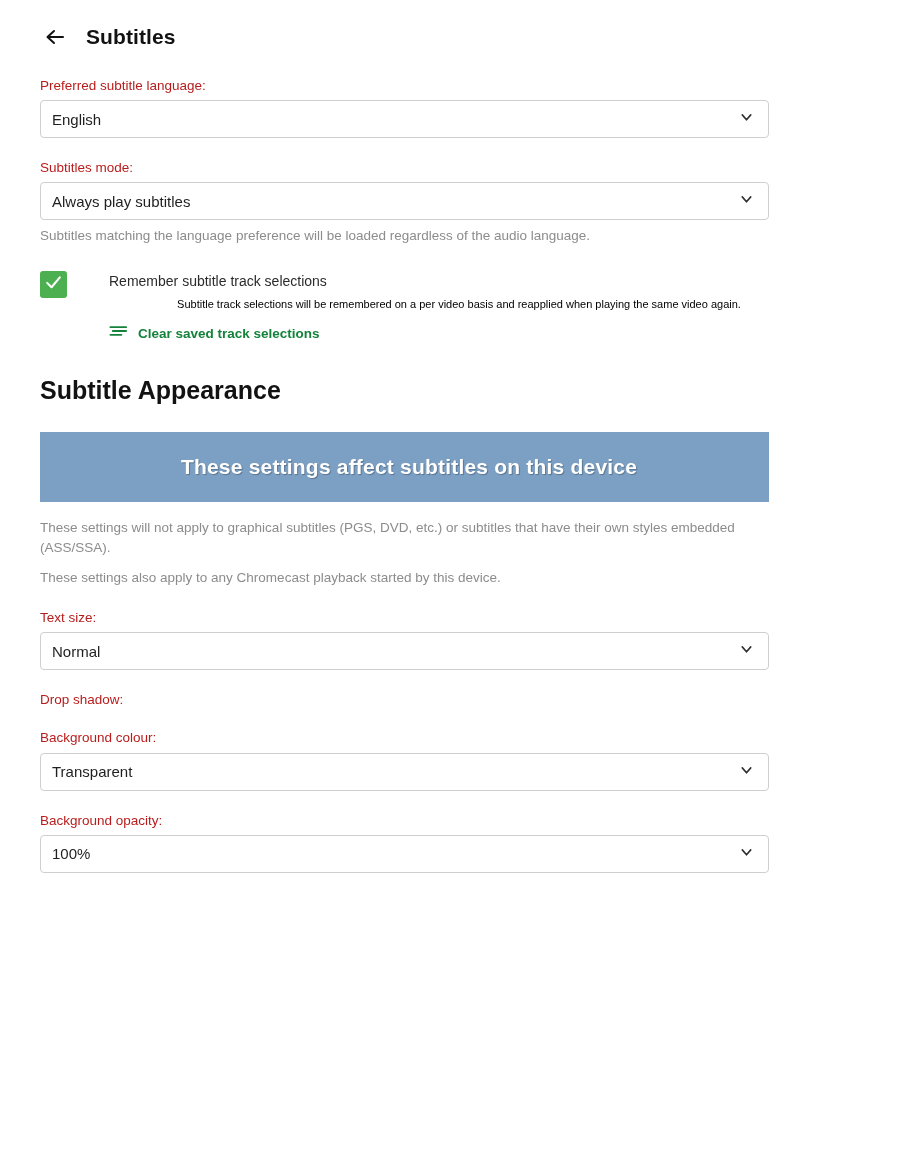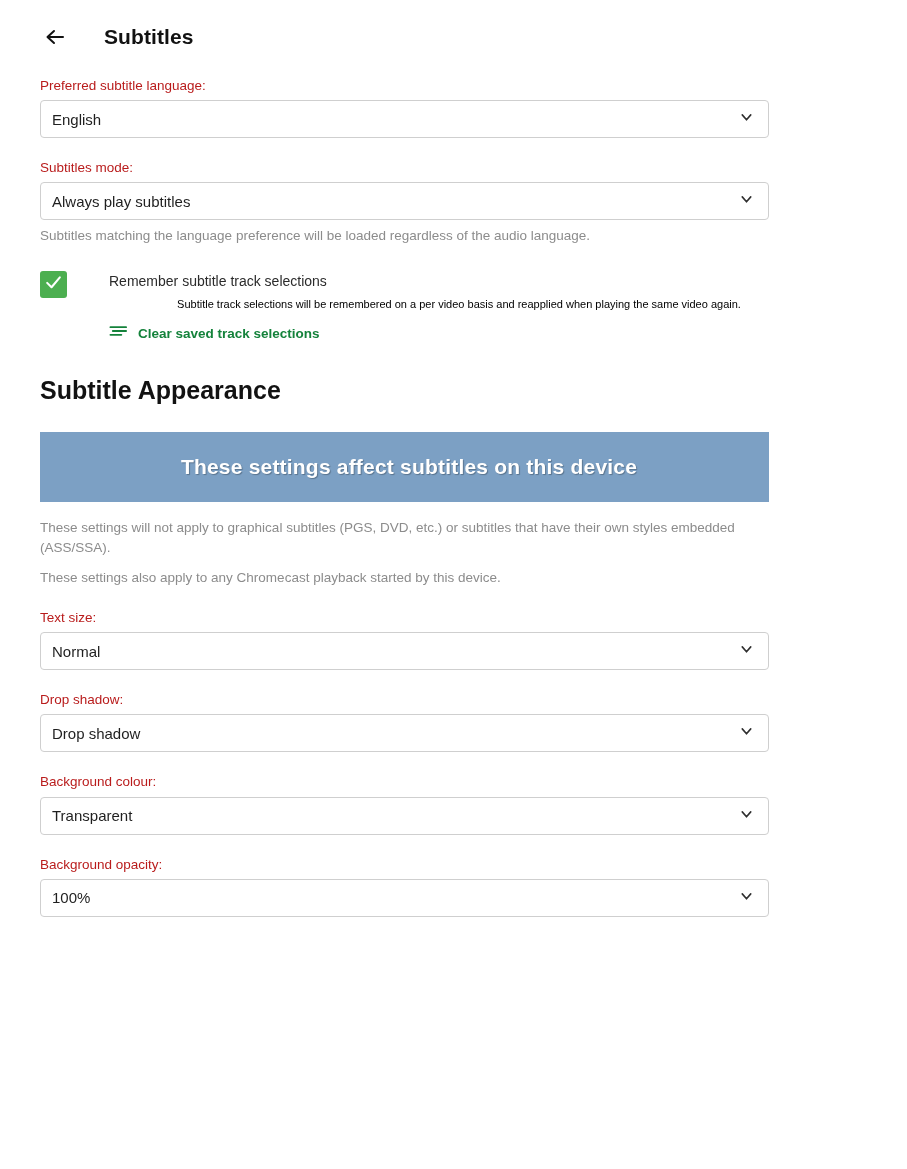--- a/index.html
+++ b/index.html
@@ -38,21 +38,21 @@
     justify-content: center;
     cursor: pointer;
     background: none;
     border: none;
     padding: 0;
   }
   .back-btn svg { display: block; }
   .header-title {
     font-size: 21px;
     font-weight: bold;
-    margin-left: 32px;
+    margin-left: 14px;
     color: #121212;
     letter-spacing: .1px;
   }
 
   
   .content {
     padding: 18px 138px 0 40px;
   }
 
   .field-label {
@@ -275,28 +275,20 @@
           <svg width="17" height="17" viewBox="0 0 24 24" fill="none" stroke="#2e2e2e" stroke-width="2.2" stroke-linecap="round" stroke-linejoin="round">
             <polyline points="6,9 12,16 18,9"></polyline>
           </svg>
         </span>
       </div>
     </div>
 
 
     <div class="field-block">
       <div class="field-label">Drop shadow:</div>
-      <div class="select-wrap">
-        <span class="select-value">Drop shadow</span>
-        <span class="chev">
-          <svg width="17" height="17" viewBox="0 0 24 24" fill="none" stroke="#2e2e2e" stroke-width="2.2" stroke-linecap="round" stroke-linejoin="round">
-            <polyline points="6,9 12,16 18,9"></polyline>
-          </svg>
-        </span>
-      </div>
     </div>
 
     <div class="field-block">
       <div class="field-label">Background colour:</div>
       <div class="select-wrap">
         <span class="select-value">Transparent</span>
         <span class="chev">
           <svg width="17" height="17" viewBox="0 0 24 24" fill="none" stroke="#2e2e2e" stroke-width="2.2" stroke-linecap="round" stroke-linejoin="round">
             <polyline points="6,9 12,16 18,9"></polyline>
           </svg>

